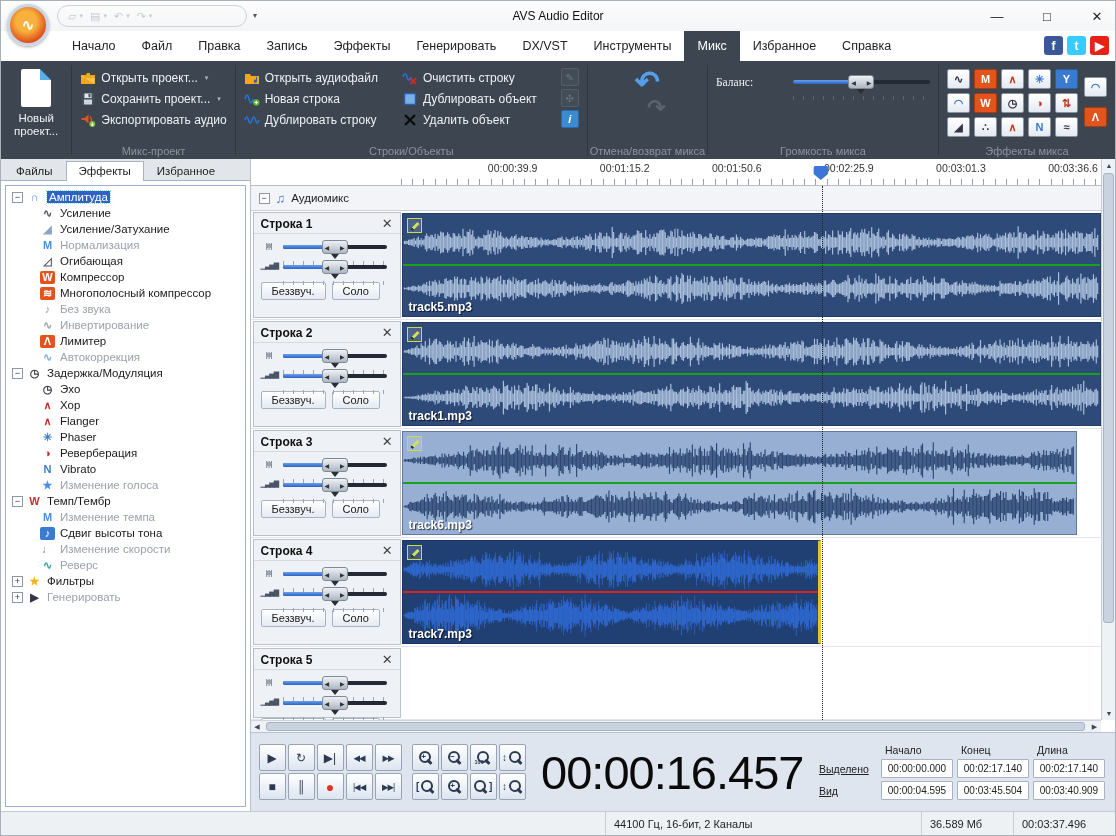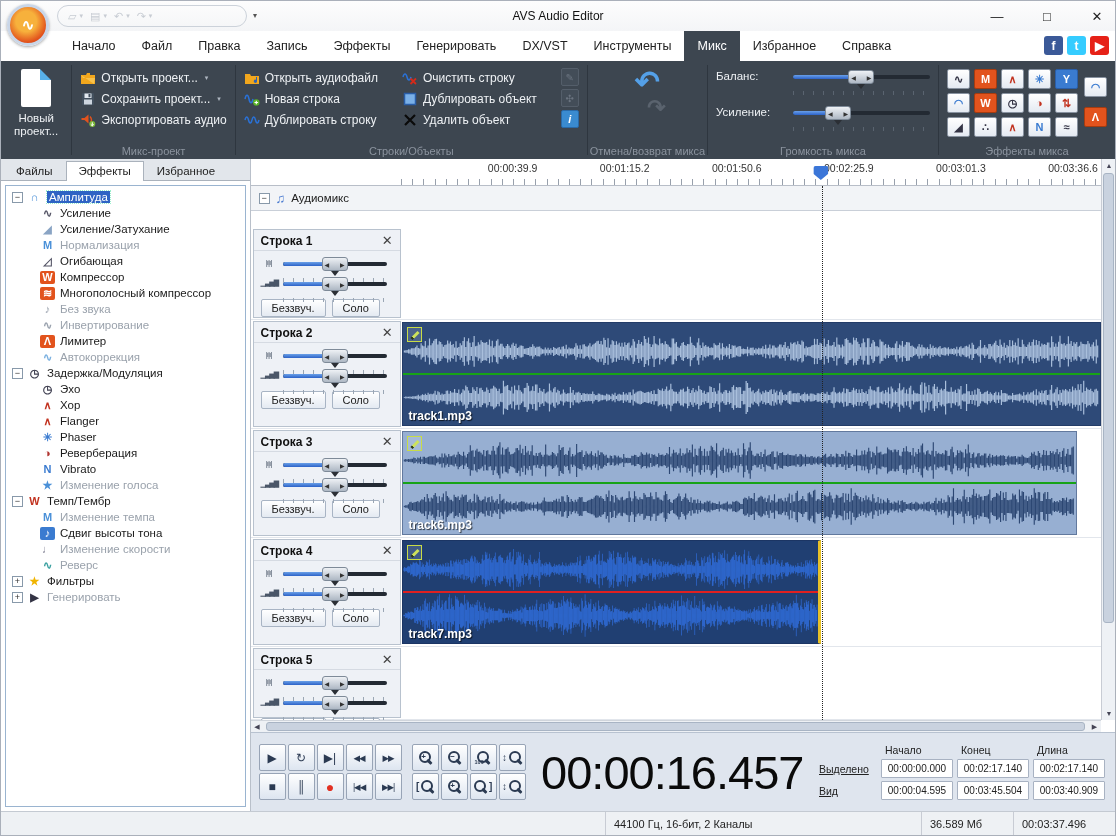--- a/index.html
+++ b/index.html
@@ -45,21 +45,21 @@
   .ritem svg{width:16px;height:16px;flex-shrink:0;}
   .ritem .dd{font-size:7px;color:#aeb6c0;margin-left:2px;}
   .ro-cols{display:flex;gap:24px;text-align:center;}
   .ro-minis{display:flex;flex-direction:column;gap:3px;padding-top:1px;}
   .mini{width:18px;height:18px;border:1px solid #545e6a;border-radius:2px;display:flex;align-items:center;justify-content:center;font-size:10px;}
   .mini.dis{color:#6b7480;background:#434d58;}
   .mini.info{background:#3a8bd0;border-color:#2a6aa8;color:#fff;font-weight:bold;font-style:italic;font-size:11px;}
   .undo-wrap{width:130px;display:flex;flex-direction:column;align-items:center;}
   .undo-icon{font-size:30px;line-height:30px;color:#54a0e8;font-weight:bold;}
   .redo-icon{font-size:22px;line-height:22px;color:#5a636e;font-weight:bold;margin-left:18px;}
-  .vol-row{display:flex;gap:20px;height:24px;margin-top:3px;}
+  .vol-row{display:flex;align-items:center;gap:20px;height:24px;margin-top:3px;font-family:Liberation Serif, serif;}
   .vol-row .vlabel{width:62px;text-align:left;font-size:11.5px;}
   
   .slider{position:relative;height:14px;}
   .sl-track{position:absolute;left:0;right:0;top:5px;height:4px;background:#232a33;border-radius:2px;}
   .sl-fill{position:absolute;left:0;top:5px;height:4px;background:linear-gradient(#6aa0e8,#2c62c8);border-radius:2px;}
   .sl-thumb{position:absolute;top:0;width:26px;height:14px;transform:translateX(-50%);
             background:linear-gradient(#eef1f5,#aeb8c4);border:1px solid #7e8a98;border-radius:3px;
             display:flex;align-items:center;justify-content:space-between;padding:0 2px;font-size:6px;color:#333;}
   .sl-ptr{position:absolute;top:14px;transform:translateX(-50%);width:0;height:0;
           border-left:4px solid transparent;border-right:4px solid transparent;border-top:5px solid #2b2f35;}
@@ -319,35 +319,20 @@
               <div class="sl-fill" style="width: 50%;"></div>
               <div class="sl-thumb" style="left: 50%;">
                 <span>◀</span>
                 <span>▶</span>
               </div>
               <div class="sl-ptr" style="left: 50%;"></div>
             </div>
             <div class="sl-ticks"></div>
           </div>
       </div>
-      <div class="vol-row" style="margin-top:12px;">
-        <span class="vlabel">Усиление:</span>
-        <div id="gain-slider" style="width:150px;" class="slider">
-            <div style="position: relative; height: 14px;">
-              <div class="sl-track"></div>
-              <div class="sl-fill" style="width: 33%;"></div>
-              <div class="sl-thumb" style="left: 33%;">
-                <span>◀</span>
-                <span>▶</span>
-              </div>
-              <div class="sl-ptr" style="left: 33%;"></div>
-            </div>
-            <div class="sl-ticks"></div>
-          </div>
-      </div>
       <div class="rcaption">Громкость микса</div>
     </div>
     <div class="rsep"></div>
     <div class="rgroup">
       <div class="fxwrap">
         <div class="fxgrid" id="fx-grid">
             <div class="fx" style="color: rgb(51, 51, 68);">∿</div>
             <div class="fx orange">M</div>
             <div class="fx" style="color: rgb(194, 51, 32);">∧</div>
             <div class="fx" style="color: rgb(58, 123, 208);">✳</div>
@@ -503,21 +488,21 @@
             <div class="rlabel" style="left: 96%;">00:03:36.6</div>
             <div class="ph-marker" style="left: 60%;"></div>
           </div>
       </div>
       <div class="mixheader">
         <span class="exp">−</span>
         <span class="note">♫</span>
         <span>Аудиомикс</span>
       </div>
       <div class="trackarea" id="trackarea">
-          <div class="trow" style="height: 109px; align-items: flex-end;">
+          <div class="trow" style="height: 109px;">
             <div class="tc">
               <div class="tc-title">
                 <span>Строка 1</span>
                 <span class="tc-x">✕</span>
               </div>
               <div class="tc-row">
                 <span class="tc-ic">|ı|ı|</span>
                 <div class="slider" style="width: 104px;">
                   <div style="position: relative; height: 14px;">
                     <div class="sl-track"></div>

